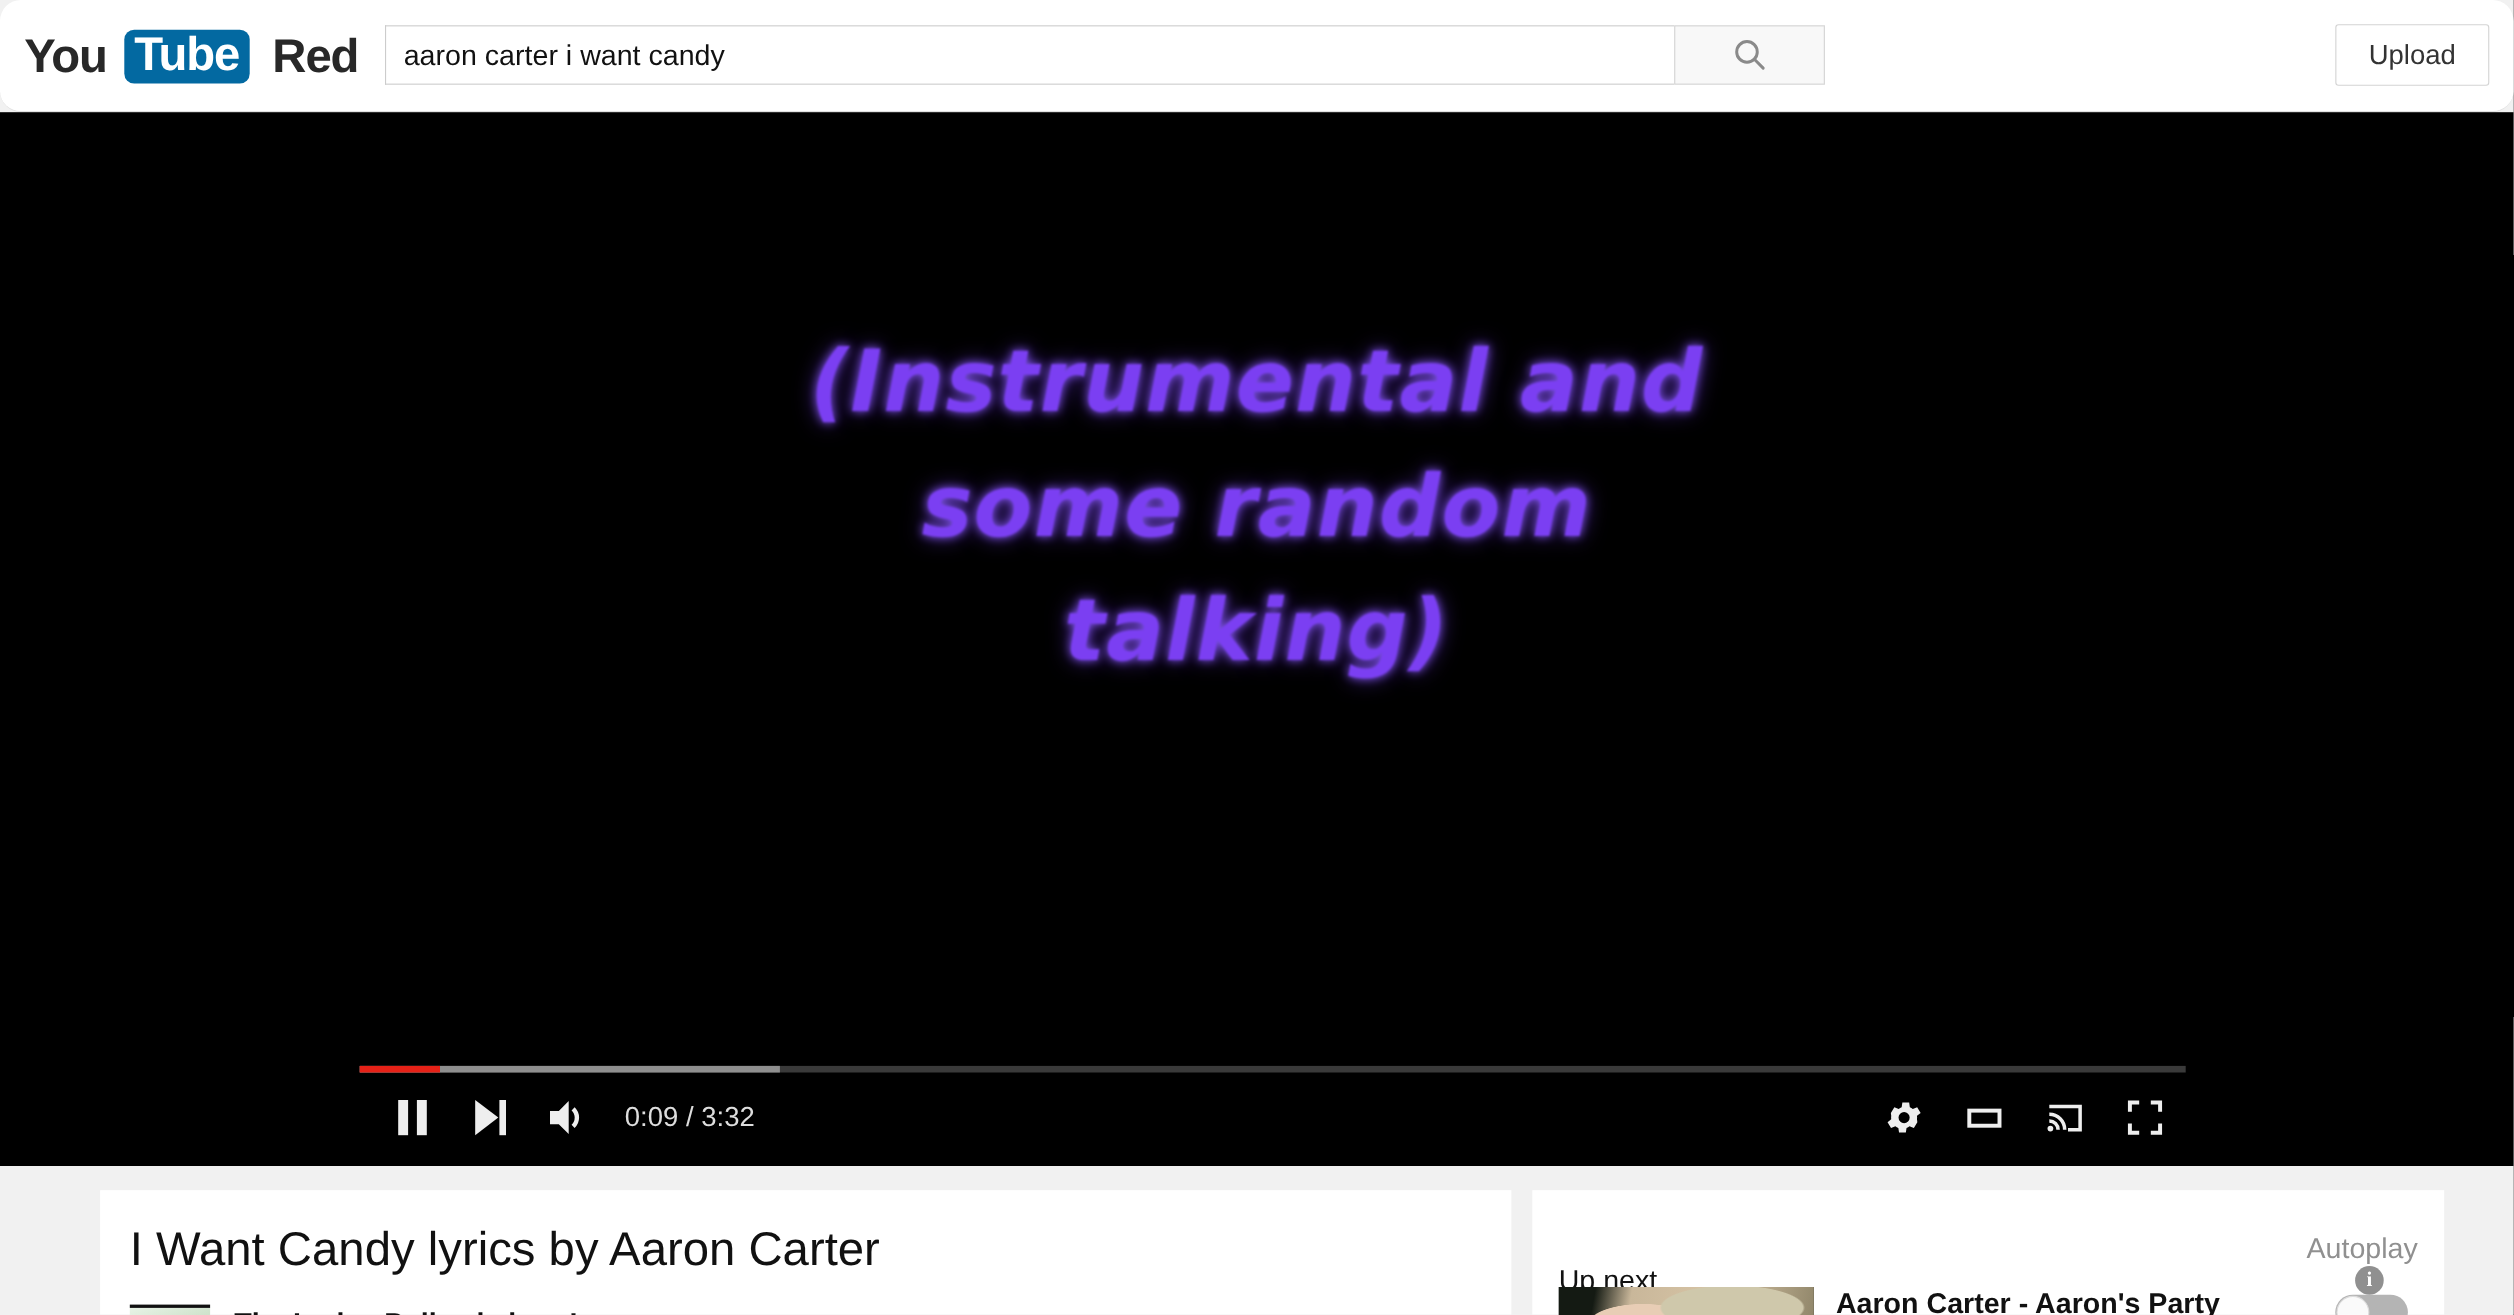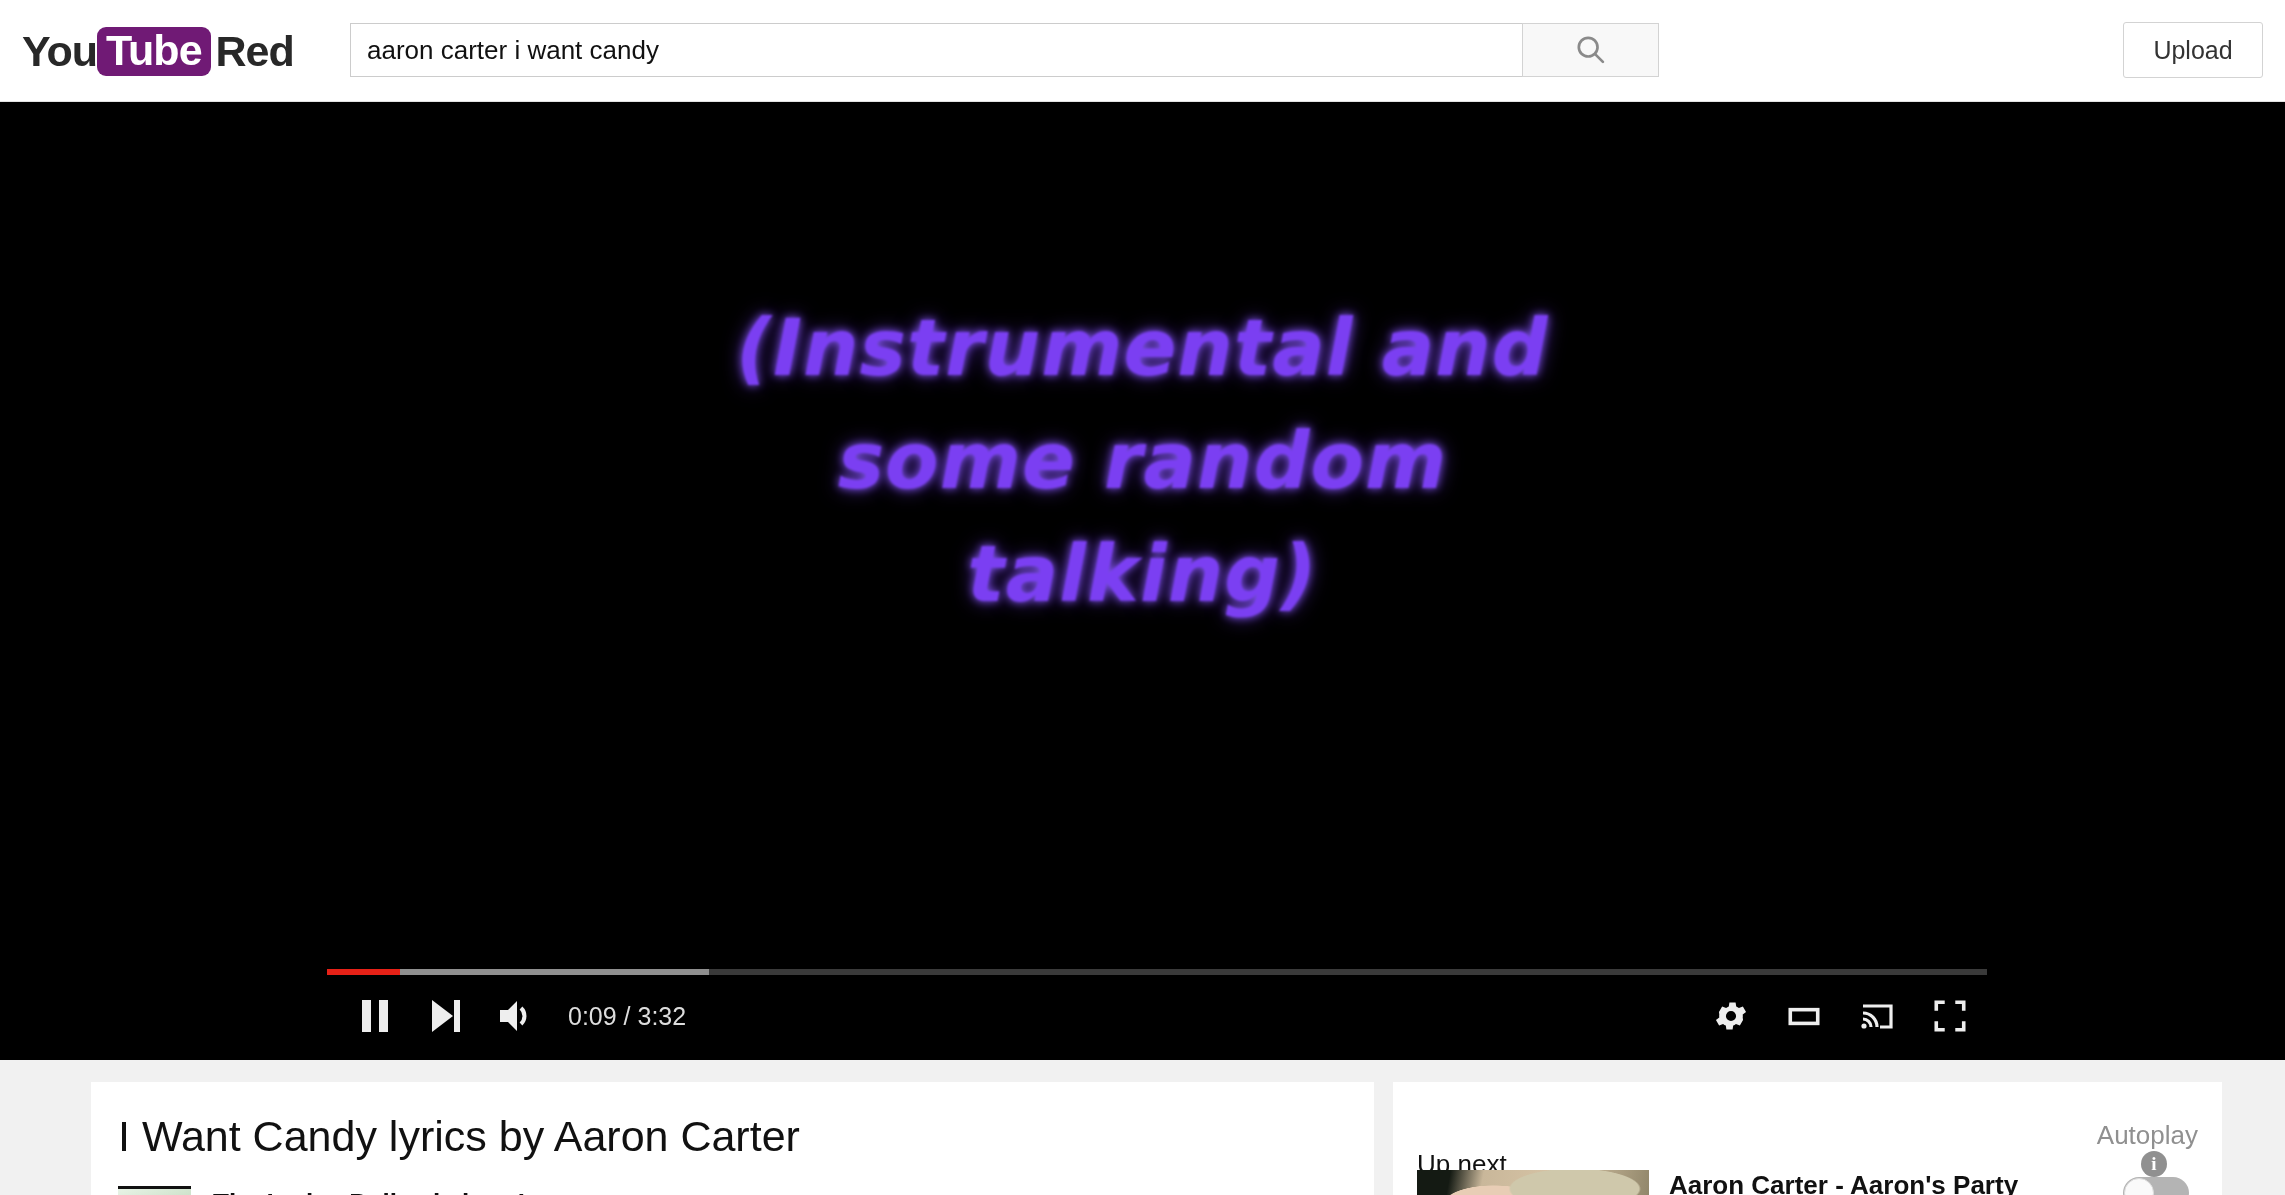--- a/index.html
+++ b/index.html
@@ -9,35 +9,36 @@
     background: #f1f1f1;
     font-family: "Liberation Sans", sans-serif;
   }
 
   
   #masthead {
     position: absolute; top: 0; left: 0;
     width: 2285px; height: 102px;
     background: #ffffff;
     border-bottom: 1px solid #e2e2e2;
+    border-radius: 19px;
   }
   #logo-block {
     position: absolute; left: 22px; top: 23px;
     display: flex; align-items: center;
     height: 56px;
   }
   .logo-you, .logo-red {
     font-size: 43px; font-weight: bold; color: #282828;
     letter-spacing: -1px; line-height: 1;
   }
   .logo-tube-box {
-    background: #701a75;
+    background: #0369a1;
     border-radius: 9px;
     padding: 2px 9px 4px 9px;
-    margin: 0 0;
+    margin: 0 16px;
     display: inline-block;
   }
   .logo-tube {
     font-size: 43px; font-weight: bold; color: #ffffff;
     letter-spacing: -1px; line-height: 1;
   }
   .logo-red { margin-left: 5px; text-align: center; }
 
   #search-form {
     position: absolute; left: 350px; top: 23px;

